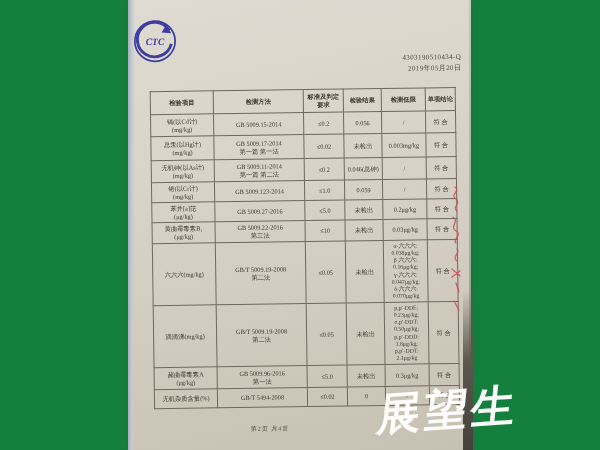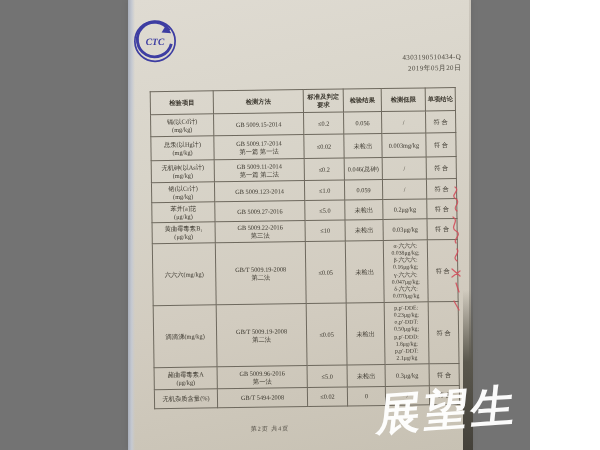--- a/index.html
+++ b/index.html
@@ -1,18 +1,18 @@
 <!DOCTYPE html>
 <html><head>
 <meta charset="utf-8">
 <style>
   * { margin:0; padding:0; box-sizing:border-box; }
   body { width:600px; height:450px; overflow:hidden;
          font-family:"Liberation Serif","DejaVu Serif",serif; }
-  .scene { position:relative; width:530px; height:450px; background:#737373; overflow:hidden; }
+  .scene { position:relative; width:600px; height:450px; background:#15803d; overflow:hidden; }
 
   
   .paper { position:absolute; left:129px; top:0; width:341px; height:450px;
            background:linear-gradient(168deg,#dfdbd2 0%,#d8d4c9 35%,#d2ccc0 65%,#c7c1b3 100%);
            box-shadow:0 0 8px rgba(0,0,0,.12); }
   .edge-left { position:absolute; left:-1px; top:0; width:7px; height:100%;
                background:linear-gradient(to right,#a9afbb,#c6cad2 55%,rgba(214,210,200,0)); }
   .edge-right { position:absolute; right:-1px; top:0; width:2px; height:100%;
                 background:linear-gradient(to bottom,#ccc7bd,#938e82); }
   .corner-shadow { position:absolute; right:-3px; bottom:0; width:10px; height:160px;

